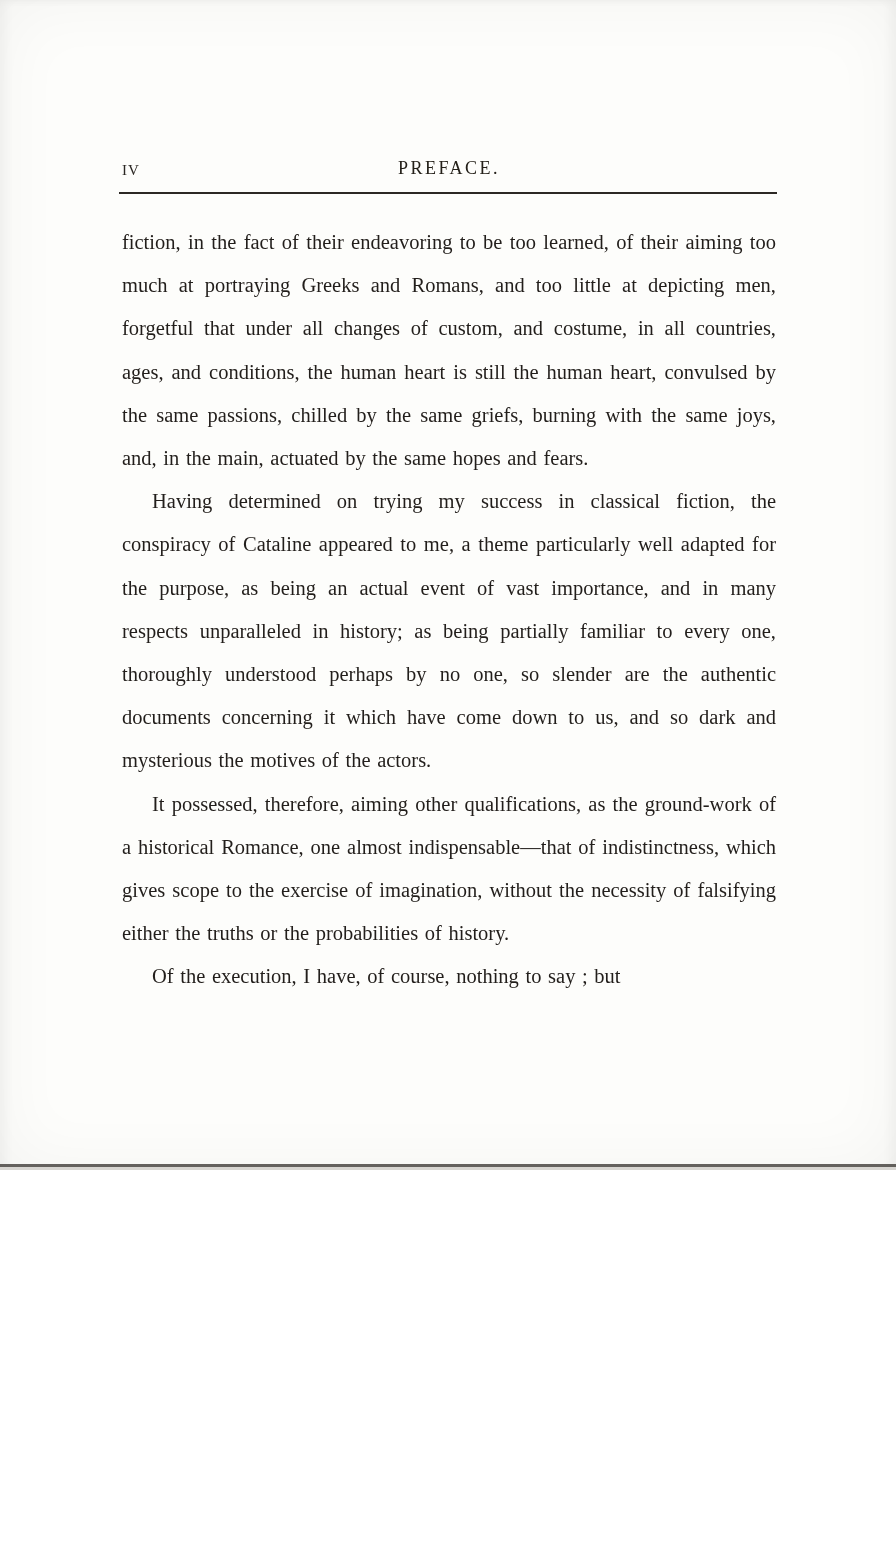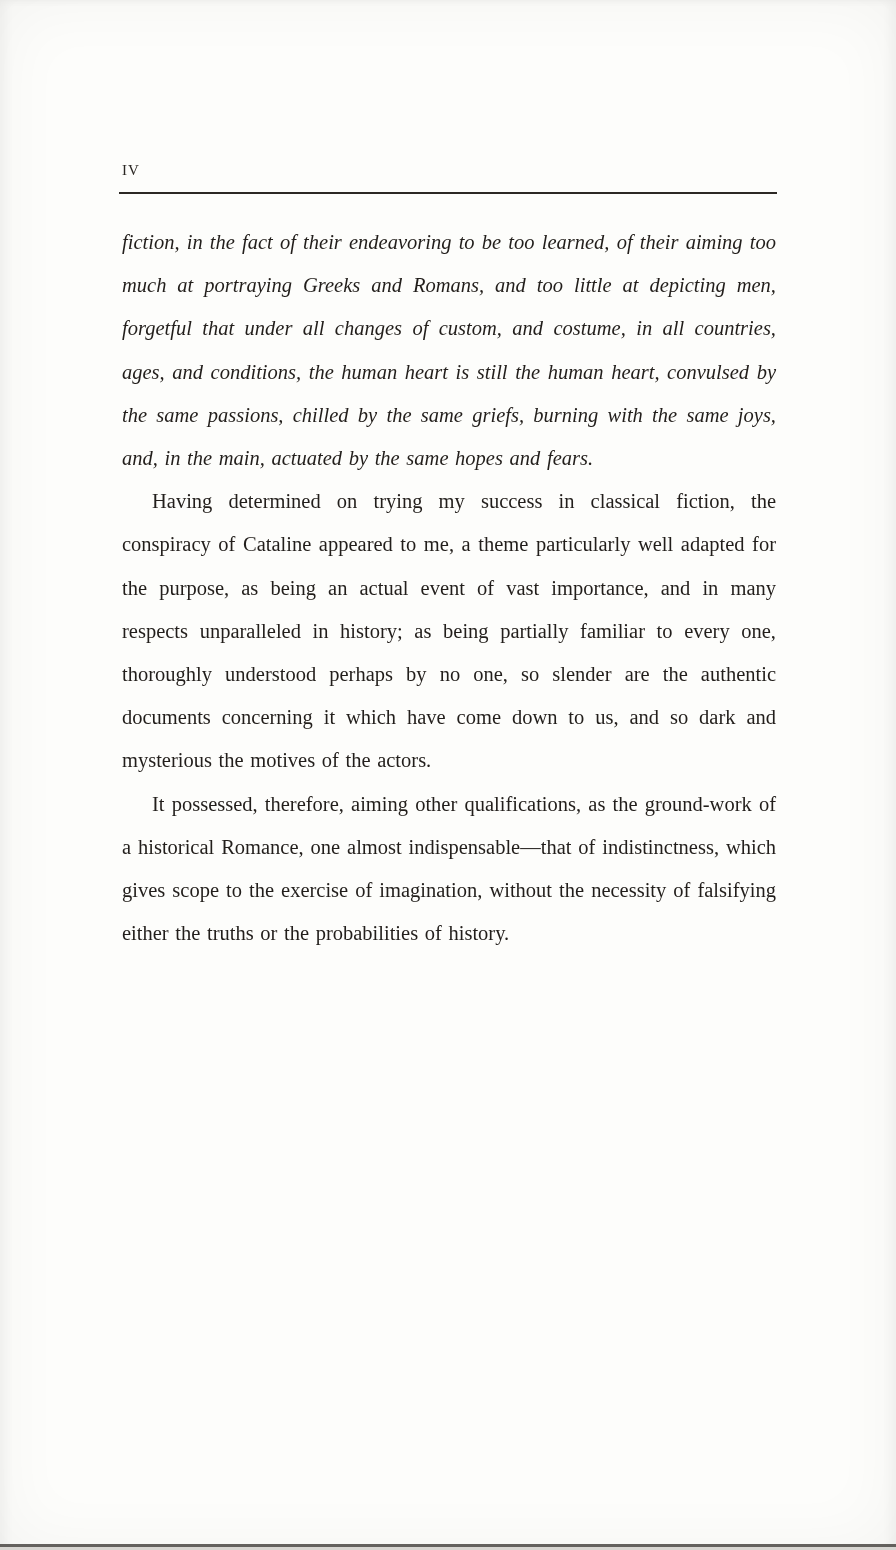--- a/index.html
+++ b/index.html
@@ -3,21 +3,21 @@
 <meta charset="utf-8">
 <style>
   html, body {
     margin: 0;
     padding: 0;
     background: #ffffff;
   }
   .page {
     position: relative;
     width: 896px;
-    height: 1550px;
+    height: 1170px;
     margin: 0 auto;
     background: #fdfdfb;
     box-shadow: inset 0 0 70px rgba(0,0,0,0.045), inset 6px 0 10px rgba(0,0,0,0.035), inset -6px 0 10px rgba(0,0,0,0.035);
     font-family: "Liberation Serif", "DejaVu Serif", serif;
     color: #221e1b;
     overflow: hidden;
   }
   .header {
     position: absolute;
     top: 156px;
@@ -63,21 +63,20 @@
     text-align: justify;
     text-justify: inter-word;
     word-spacing: 1.5px;
   }
   .body-text p {
     margin: 0;
     text-indent: 30px;
   }
   .body-text p.continues {
     text-indent: 0;
-    font-style: italic;
   }
   .scan-edge-bottom {
     position: absolute;
     left: 0;
     right: 0;
     bottom: 3px;
     height: 3px;
     background: #4a4643;
     opacity: 0.85;
   }
@@ -90,26 +89,28 @@
     background: #d8d6d2;
   }
 </style>
 </head>
 <body>
 
 <div class="page">
 
   <div class="header">
     <span class="page-number">IV</span>
+    <span class="running-title">PREFACE.</span>
   </div>
 
   <hr class="header-rule">
 
   <div class="body-text">
     <p class="continues">fiction, in the fact of their endeavoring to be too learned, of their aiming too much at portraying Greeks and Romans, and too little at depicting men, forgetful that under all changes of custom, and costume, in all countries, ages, and conditions, the human heart is still the human heart, convulsed by the same passions, chilled by the same griefs, burning with the same joys, and, in the main, actuated by the same hopes and fears.</p>
     <p>Having determined on trying my success in classical fiction, the conspiracy of Cataline appeared to me, a theme particularly well adapted for the purpose, as being an actual event of vast importance, and in many respects unparalleled in history; as being partially familiar to every one, thoroughly understood perhaps by no one, so slender are the authentic documents concerning it which have come down to us, and so dark and mysterious the motives of the actors.</p>
     <p>It possessed, therefore, aiming other qualifications, as the ground-work of a historical Romance, one almost indispensable—that of indistinctness, which gives scope to the exercise of imagination, without the necessity of falsifying either the truths or the probabilities of history.</p>
+    <p>Of the execution, I have, of course, nothing to say ; but</p>
   </div>
 
   <div class="scan-fade-bottom"></div>
   <div class="scan-edge-bottom"></div>
 
 </div>
 
 </body></html>

